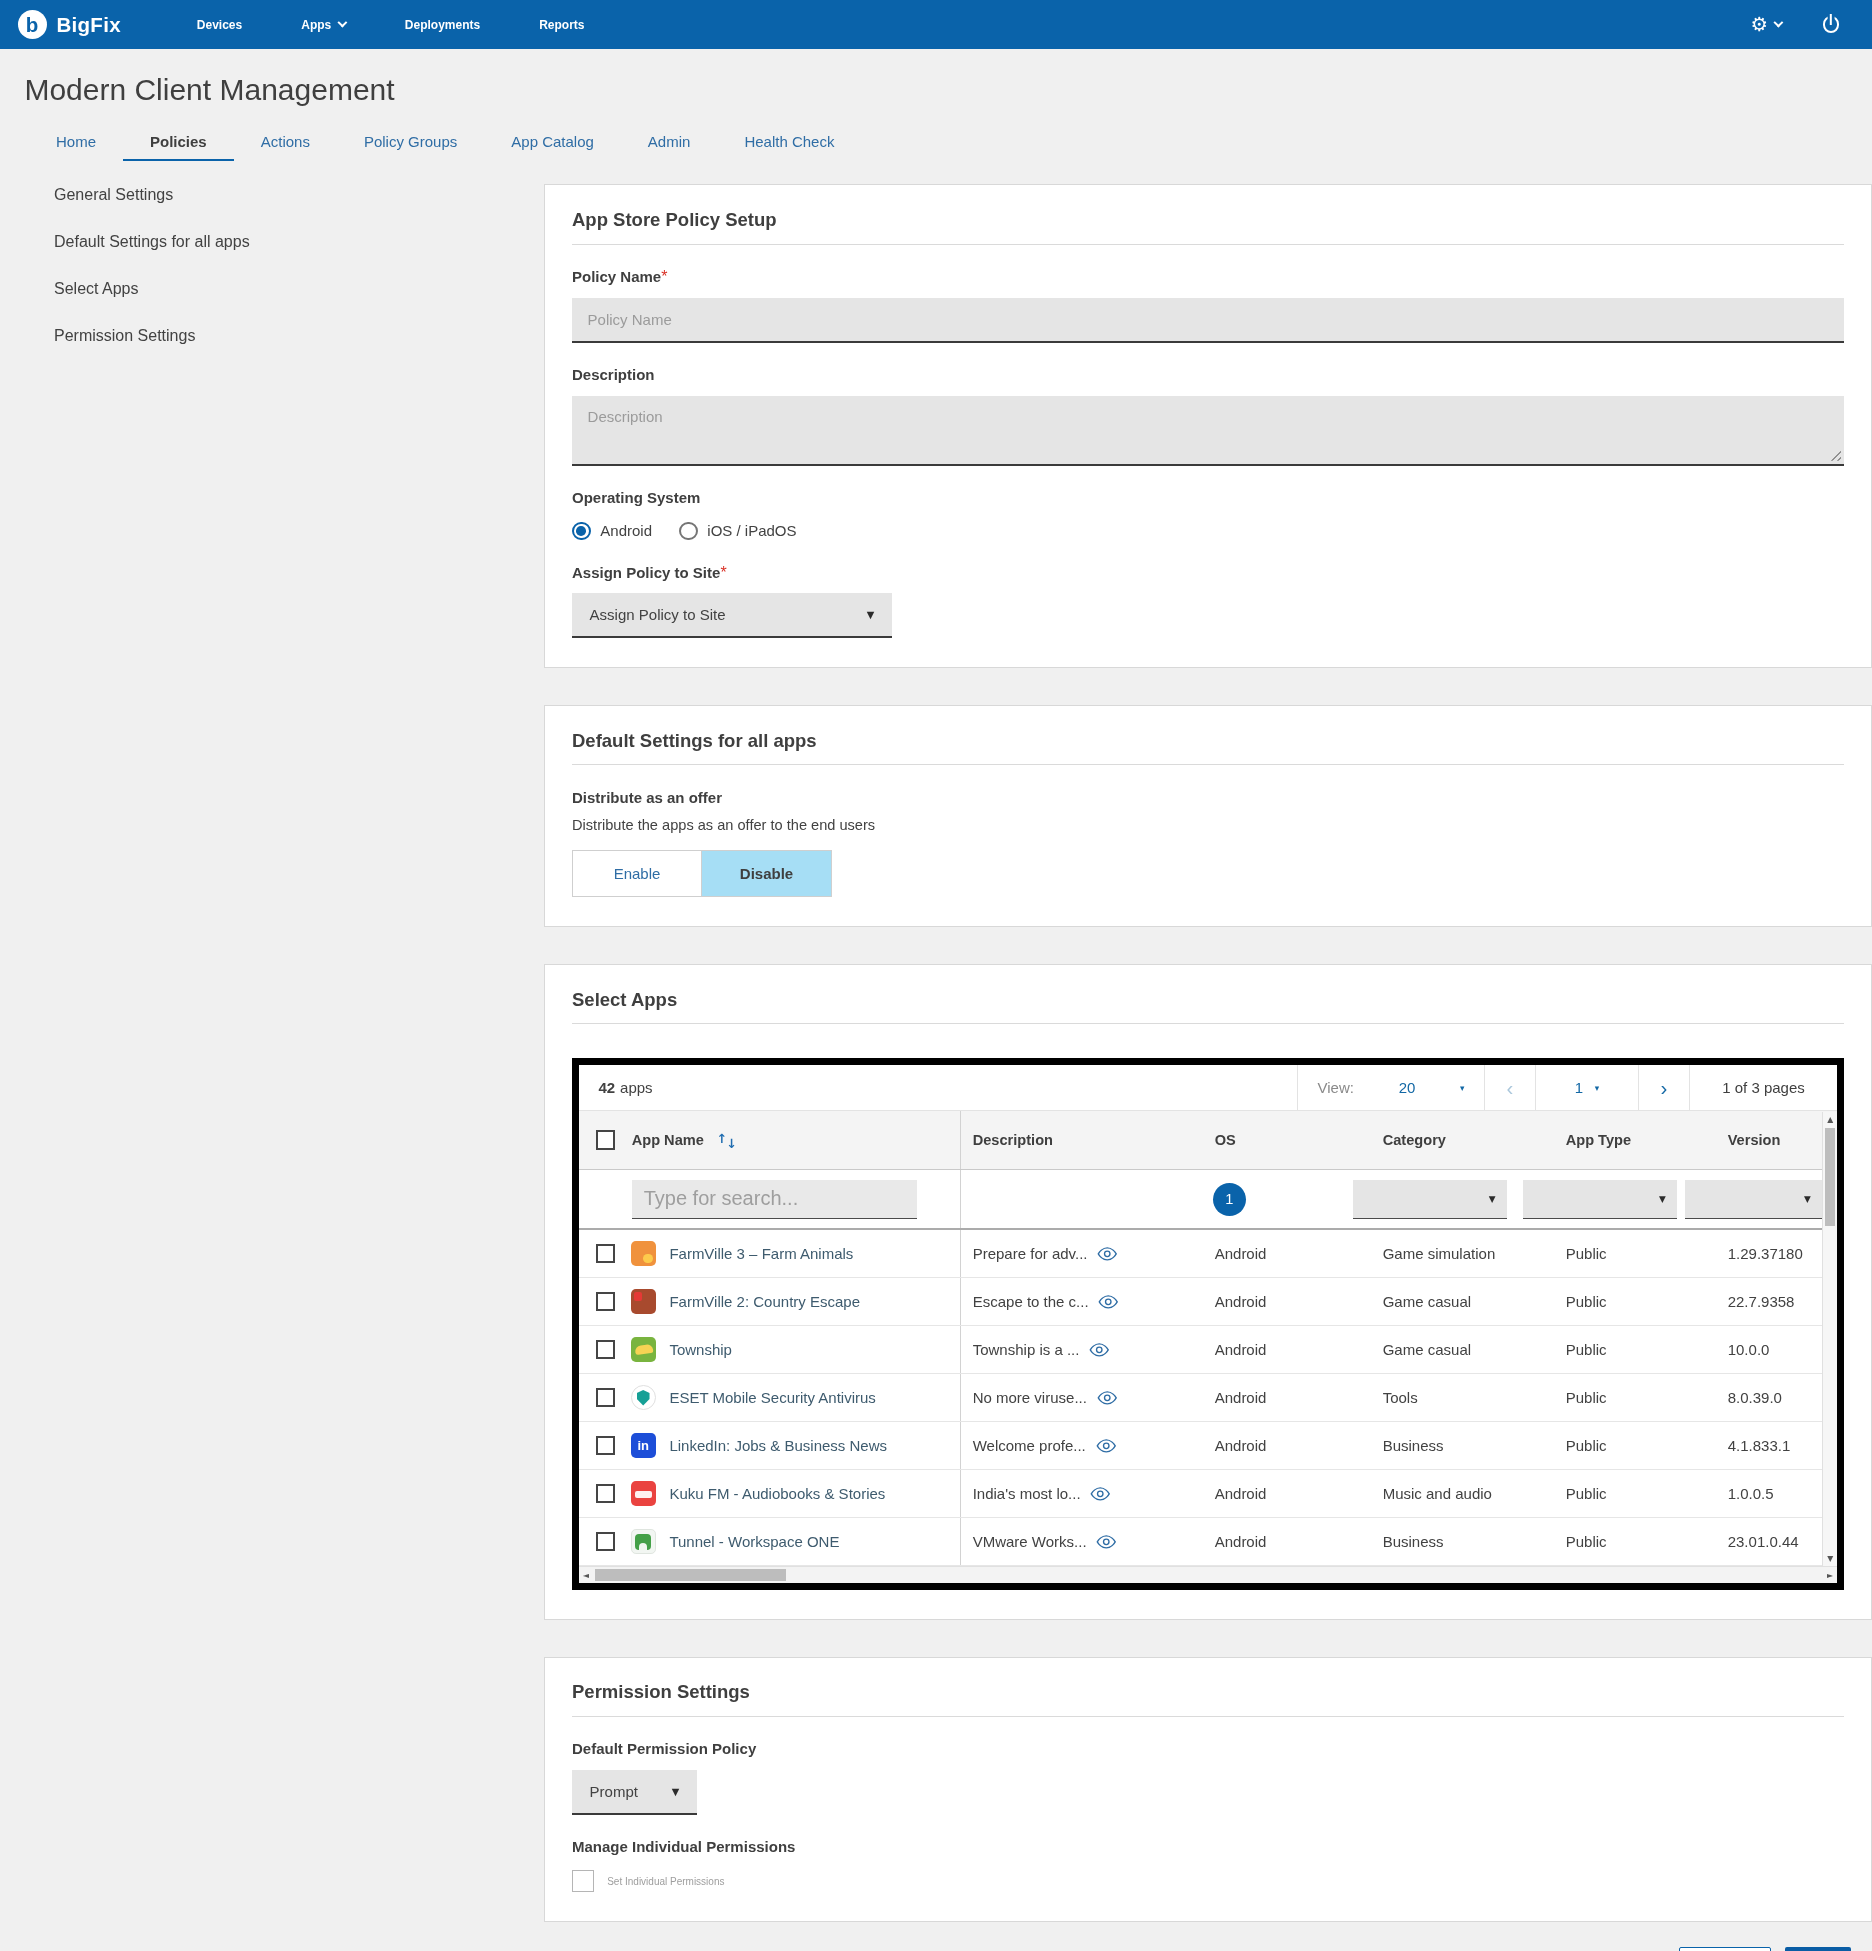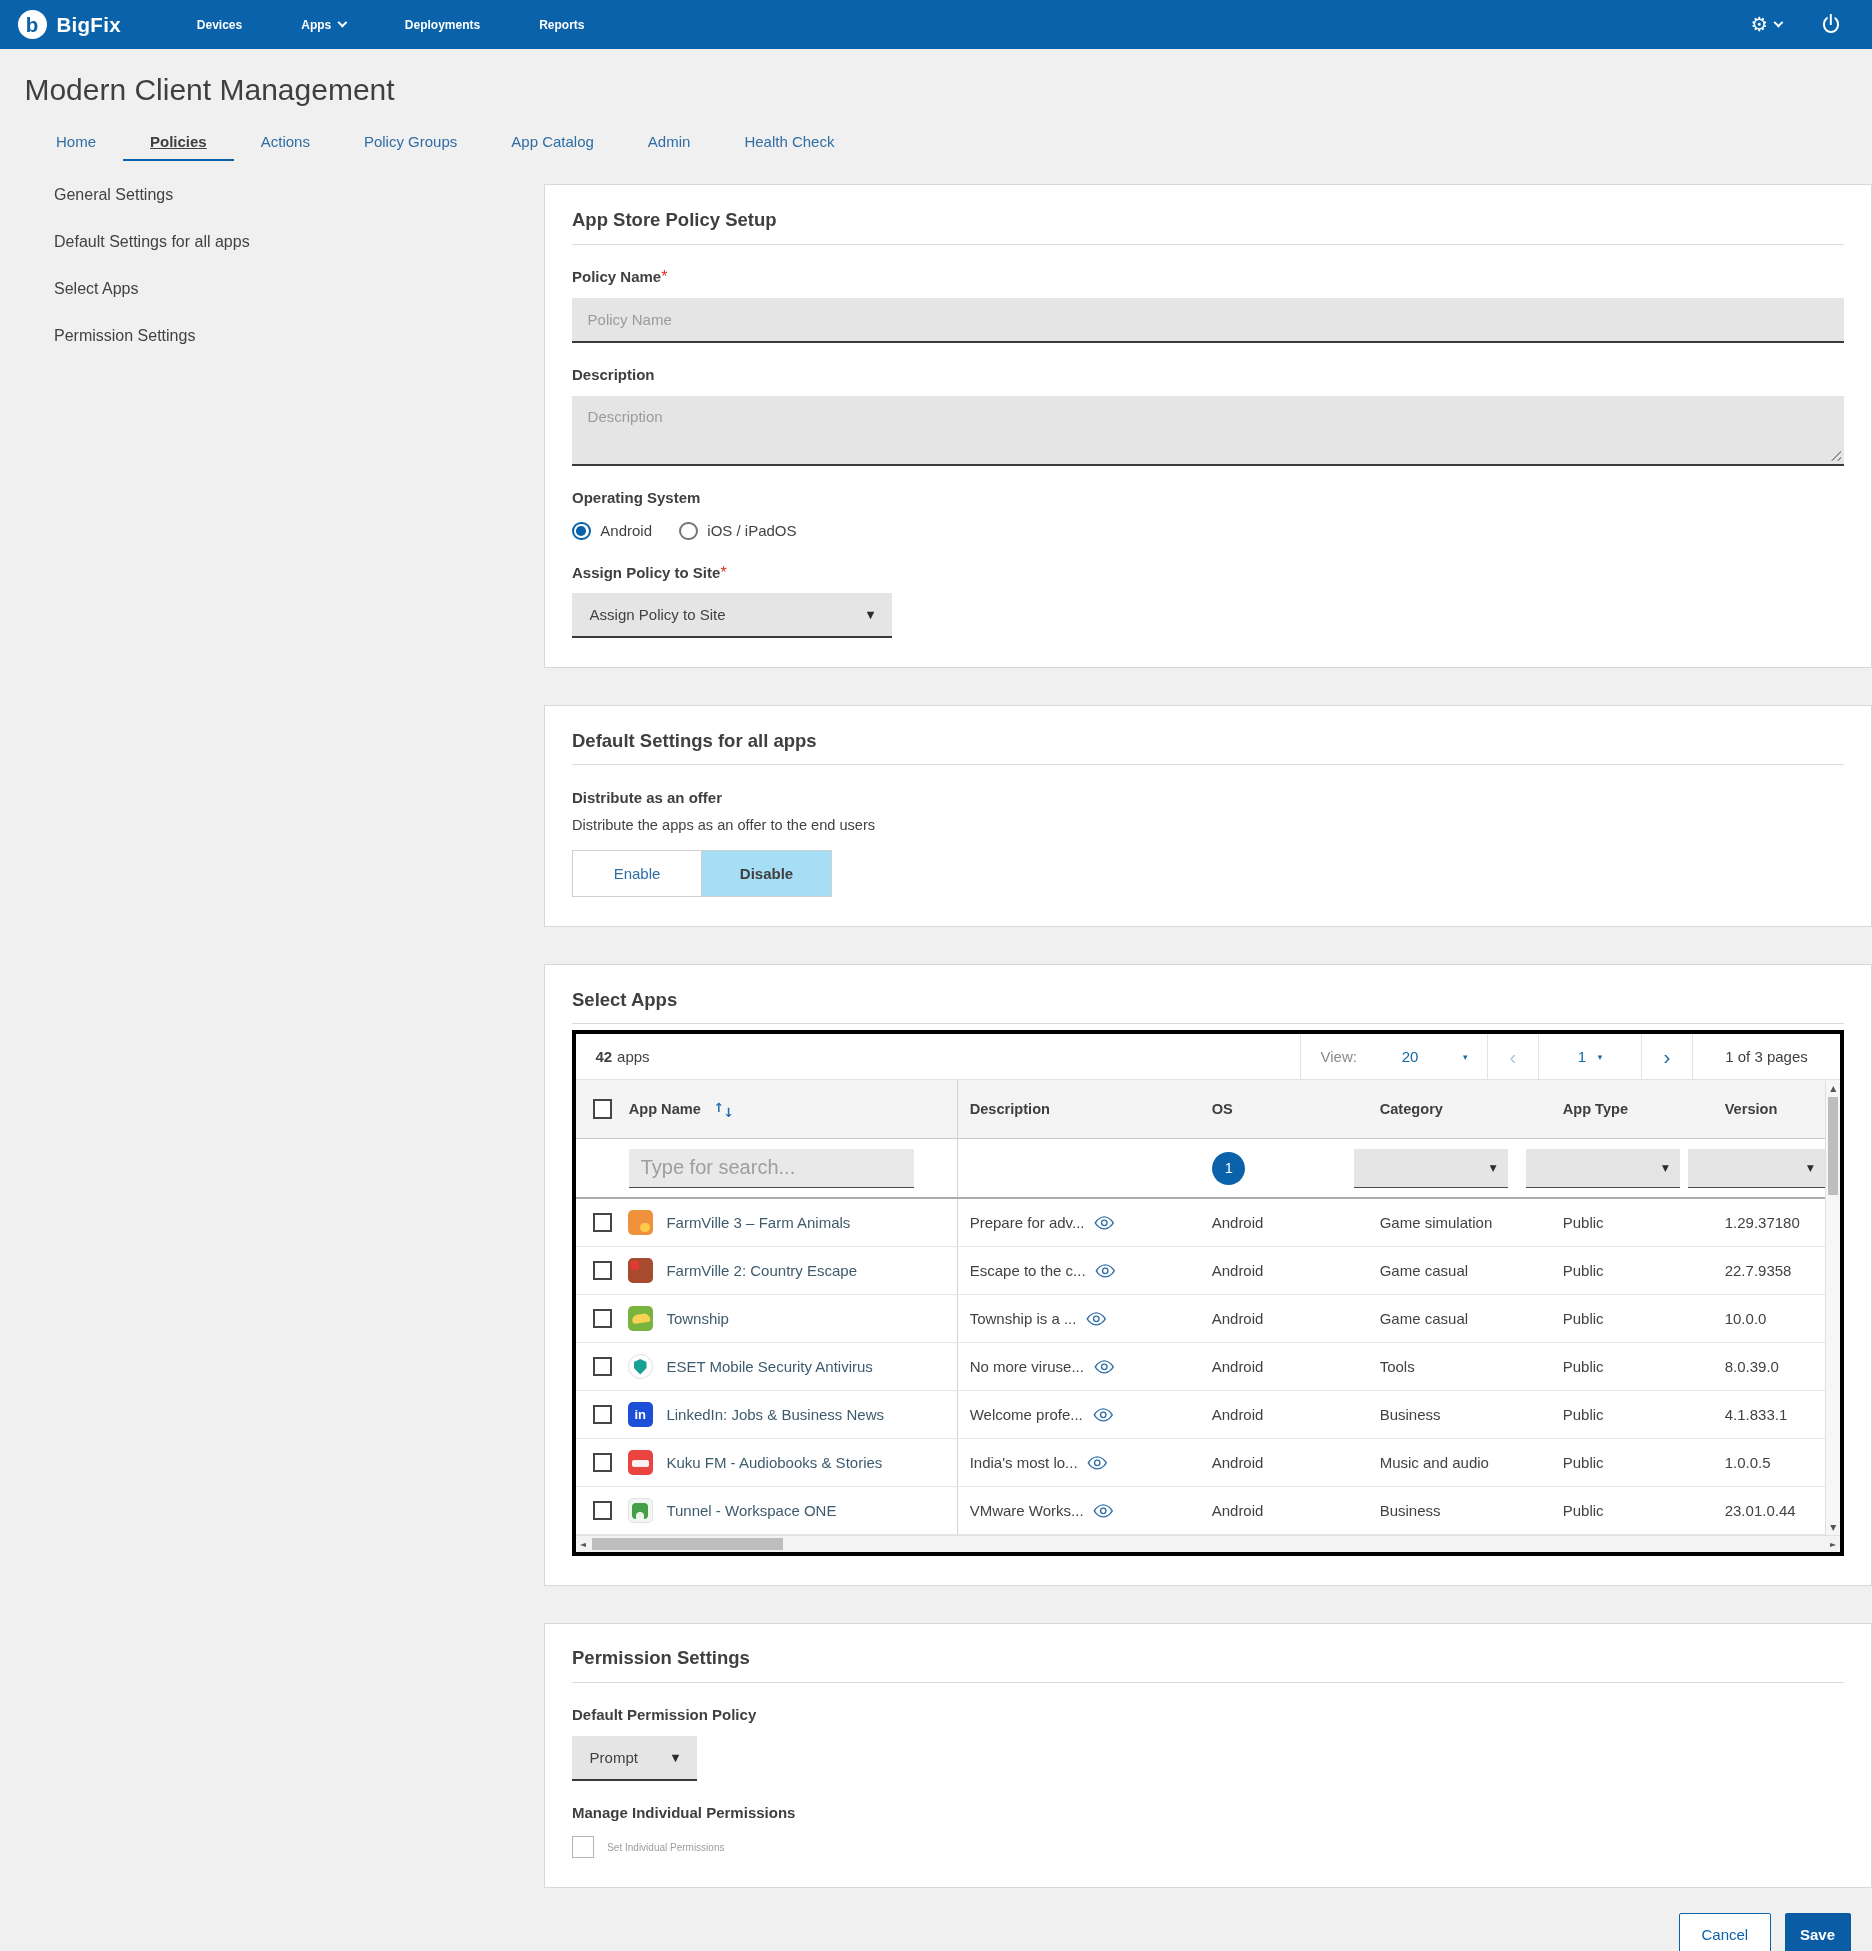--- a/index.html
+++ b/index.html
@@ -25,21 +25,21 @@
   .gear { font-family:"DejaVu Sans",sans-serif; font-size:19.5px; line-height:1; }
   .power { position:relative; width:20.5px; height:20.5px; cursor:pointer; }
   .power .ring { position:absolute; inset:2px; border:2.4px solid #fff; border-radius:50%; }
   .power .notch { position:absolute; top:0; left:50%; transform:translateX(-50%); width:6.8px; height:6.8px; background:#0a63aa; }
   .power .line { position:absolute; top:0; left:50%; transform:translateX(-50%); width:2.4px; height:10.7px; background:#fff; }
 
   
   .page-title { font-size:30px; font-weight:400; color:#3f3f3f; margin:24.4px 0 0 24.4px; }
   .tabs { display:flex; margin:26px 0 0 29px; }
   .tab { font-size:15px; color:#2f6da5; padding:0 27px 10.7px; cursor:pointer; }
-  .tab.active { color:#3f3f3f; font-weight:700; border-bottom:2.9px solid #0a63aa; padding-bottom:7.8px;text-decoration:underline; }
+  .tab.active { color:#3f3f3f; font-weight:700; border-bottom:2.9px solid #0a63aa; padding-bottom:7.8px; }
 
   
   .content { display:flex; align-items:flex-start; margin-top:23.4px; }
   .sidenav { width:605px; padding-top:2px; }
   .sn-item { padding-left:54px; font-size:16px; color:#424242; margin-bottom:29px; cursor:pointer; }
   .main { width:1328px; }
 
   .panel { background:#fff; border:1px solid #d8d8d8; padding:23.4px 27px 29px; margin-bottom:37px; }
   .panel h2 { margin:0; font-size:18.5px; font-weight:700; color:#3f3f3f; }
   .phr { border-bottom:1px solid #dadada; margin-top:12.7px; }
@@ -68,21 +68,21 @@
   .sel-caret { margin-left:auto; font-size:9.8px; color:#2b2b2b; font-family:"DejaVu Sans",sans-serif; }
 
   .offer-help { font-size:14.6px; color:#424242; margin-top:9.8px; }
   .toggle { display:flex; margin-top:17.6px; border:1px solid #cfcfcf; width:max-content; }
   .tbtn { width:129px; height:45px; display:flex; align-items:center; justify-content:center;
     font-size:15px; cursor:pointer; }
   .tbtn.enable { background:#fff; color:#2f6da5; border-right:1px solid #cfcfcf; }
   .tbtn.disable { background:#a6def5; color:#3f3f3f; font-weight:700; }
 
   
-  .tablewrap { margin-top:6px; border:4px solid #000000; position:relative; }
+  .tablewrap { margin-top:34px; border:7px solid #000000; position:relative; }
   .ttoolbar { height:46px; display:flex; align-items:stretch; border-bottom:1px solid #e3e3e3; }
   .count { margin-left:19.5px; font-size:15px; display:flex; align-items:center; gap:4.9px; }
   .count b { font-weight:700; }
   .pager { margin-left:auto; display:flex; align-items:stretch; }
   .seg { display:flex; align-items:center; justify-content:center; border-left:1px solid #e3e3e3; font-size:15px; cursor:pointer; }
   .seg.view { width:187px; padding:0 19.5px; justify-content:space-between; }
   .muted { color:#8a8a8a; }
   .blue { color:#1368a5; }
   .caretb { color:#1368a5; font-size:8.8px; font-family:"DejaVu Sans",sans-serif; }
   .seg.prev { width:51px; color:#a9c6db; font-size:20.5px; }

